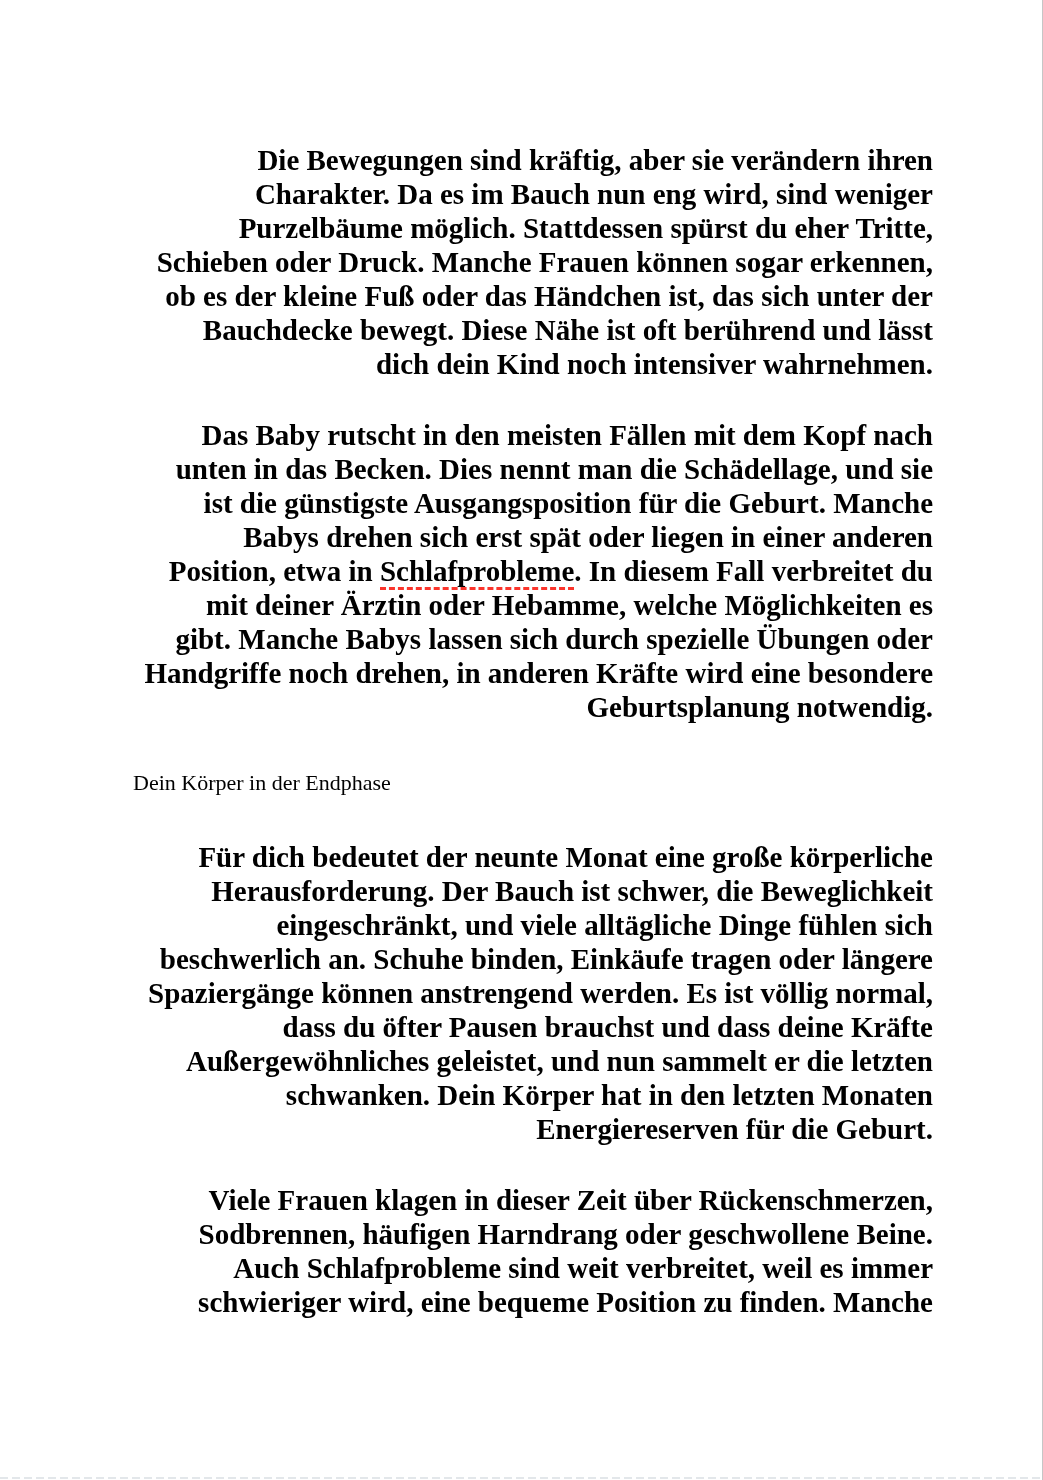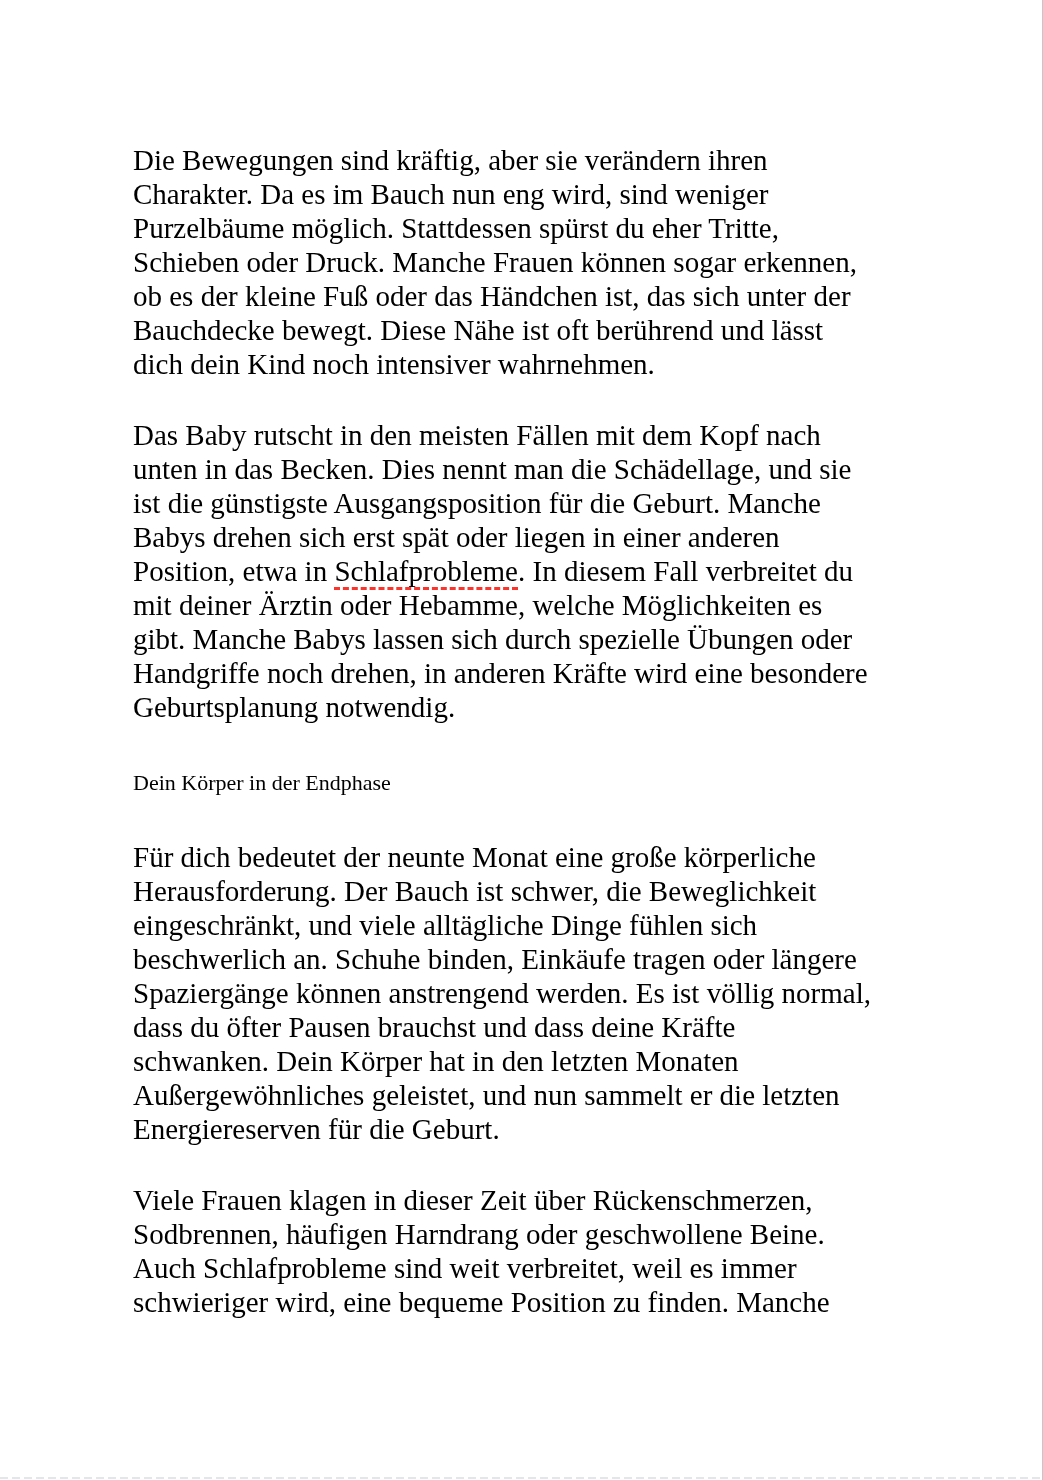--- a/index.html
+++ b/index.html
@@ -19,21 +19,22 @@
   .content {
     position: absolute;
     left: 133px;
     top: 143px;
     width: 800px;
   }
   .para {
     margin: 0 0 37px 0;
     font-size: 29px;
     line-height: 34px;
-    font-weight: normal;
+    font-weight: bold;
+    text-align: right;
   }
   .line {
     white-space: pre;
   }
   .heading {
     margin: 37px 0 35px 0;
     font-size: 22px;
     line-height: 44px;
     font-weight: normal;
     white-space: pre;
@@ -91,22 +92,22 @@
         <div class="line">Geburtsplanung notwendig.</div>
       </div>
       <h2 class="heading">Dein Körper in der Endphase</h2>
       <div class="para">
         <div class="line">Für dich bedeutet der neunte Monat eine große körperliche</div>
         <div class="line">Herausforderung. Der Bauch ist schwer, die Beweglichkeit</div>
         <div class="line">eingeschränkt, und viele alltägliche Dinge fühlen sich</div>
         <div class="line">beschwerlich an. Schuhe binden, Einkäufe tragen oder längere</div>
         <div class="line">Spaziergänge können anstrengend werden. Es ist völlig normal,</div>
         <div class="line">dass du öfter Pausen brauchst und dass deine Kräfte</div>
+        <div class="line">Außergewöhnliches geleistet, und nun sammelt er die letzten</div>
         <div class="line">schwanken. Dein Körper hat in den letzten Monaten</div>
-        <div class="line">Außergewöhnliches geleistet, und nun sammelt er die letzten</div>
         <div class="line">Energiereserven für die Geburt.</div>
       </div>
       <div class="para">
         <div class="line">Viele Frauen klagen in dieser Zeit über Rückenschmerzen,</div>
         <div class="line">Sodbrennen, häufigen Harndrang oder geschwollene Beine.</div>
         <div class="line">Auch Schlafprobleme sind weit verbreitet, weil es immer</div>
         <div class="line">schwieriger wird, eine bequeme Position zu finden. Manche</div>
       </div>
     </div>
   <div class="right-edge-line"></div>

